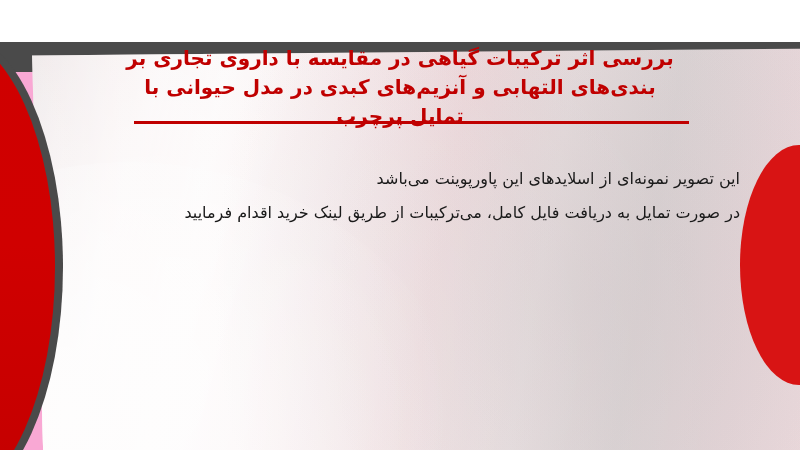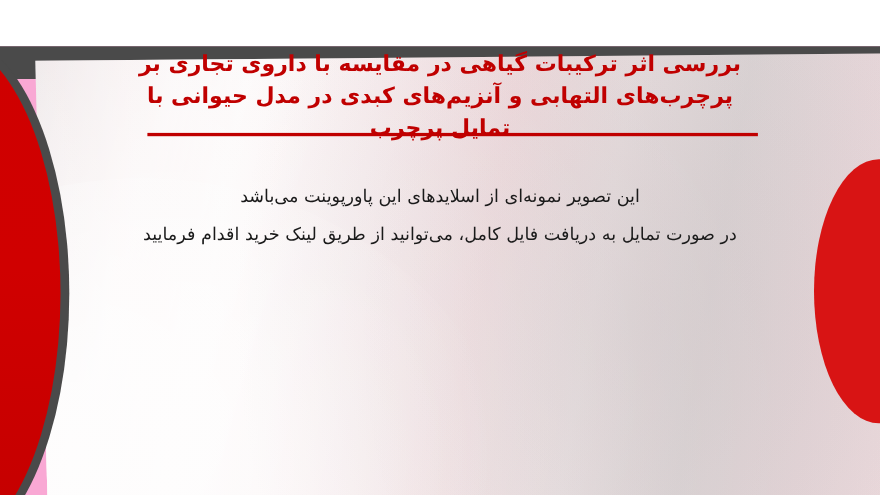--- a/index.html
+++ b/index.html
@@ -145,21 +145,20 @@
     height: 3px;
     background: #c00000;
     z-index: 7;
   }
 
   .body-block {
     position: absolute;
     top: 120px;
     right: 60px;
     left: 60px;
-    text-align: center;
   }
   .body-line {
     color: #1a1a1a;
     font-size: 16px;
     font-weight: normal;
     line-height: 34px;
     white-space: nowrap;
   }
 </style>
 </head>
@@ -179,25 +178,25 @@
   </div>
 
   <div class="left-lens-outer"></div>
   <div class="left-lens"></div>
   <div class="right-lens"></div>
 
   <div class="content">
 
     <div class="title-block">
       <div class="title-line">بررسی اثر ترکیبات گیاهی در مقایسه با داروی تجاری بر</div>
-      <div class="title-line">پرچرب‌های التهابی و آنزیم‌های کبدی در مدل حیوانی با</div>
+      <div class="title-line">بندی‌های التهابی و آنزیم‌های کبدی در مدل حیوانی با</div>
       <div class="title-line">تمایل پرچرب</div>
     </div>
 
     <div class="title-rule"></div>
 
     <div class="body-block">
       <div class="body-line">این تصویر نمونه‌ای از اسلایدهای این پاورپوینت می‌باشد</div>
-      <div class="body-line">در صورت تمایل به دریافت فایل کامل، می‌توانید از طریق لینک خرید اقدام فرمایید</div>
+      <div class="body-line">در صورت تمایل به دریافت فایل کامل، می‌ترکیبات از طریق لینک خرید اقدام فرمایید</div>
     </div>
 
   </div>
 </div>
 
 </body></html>

